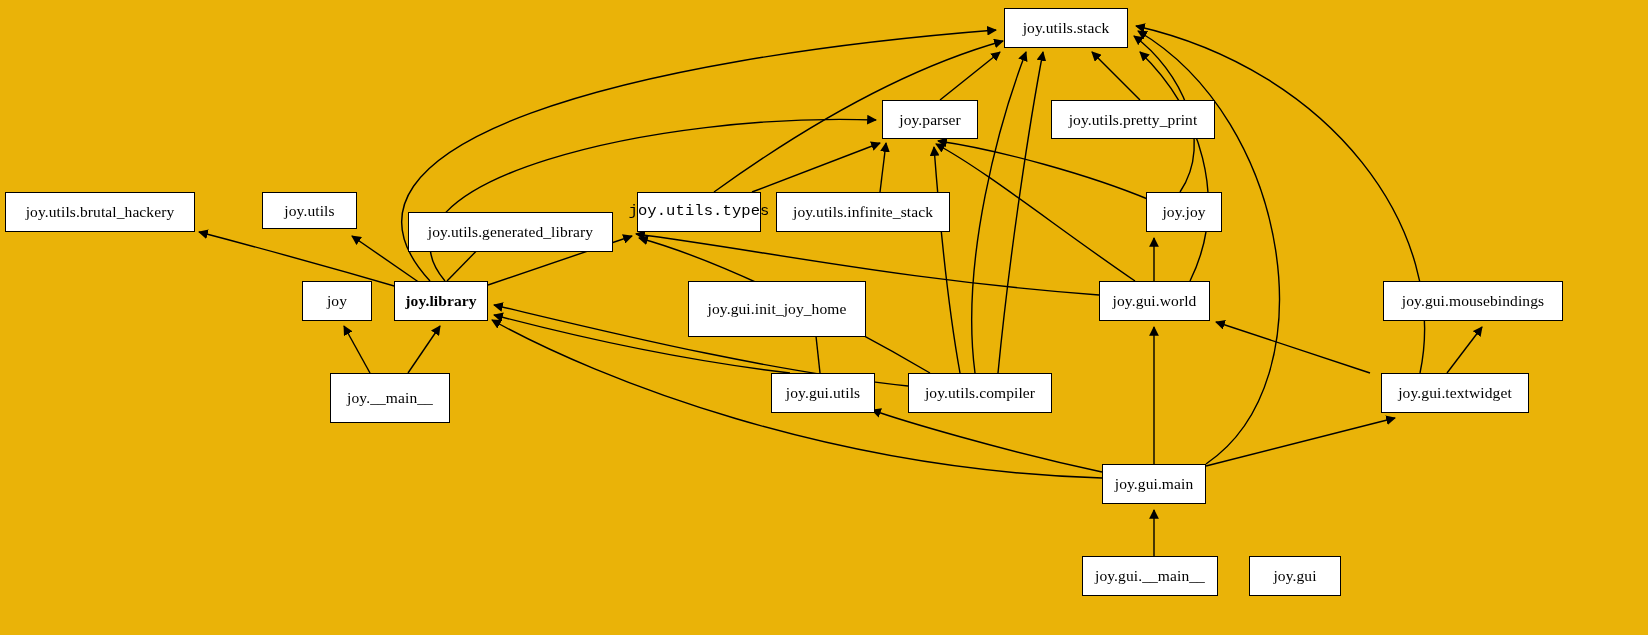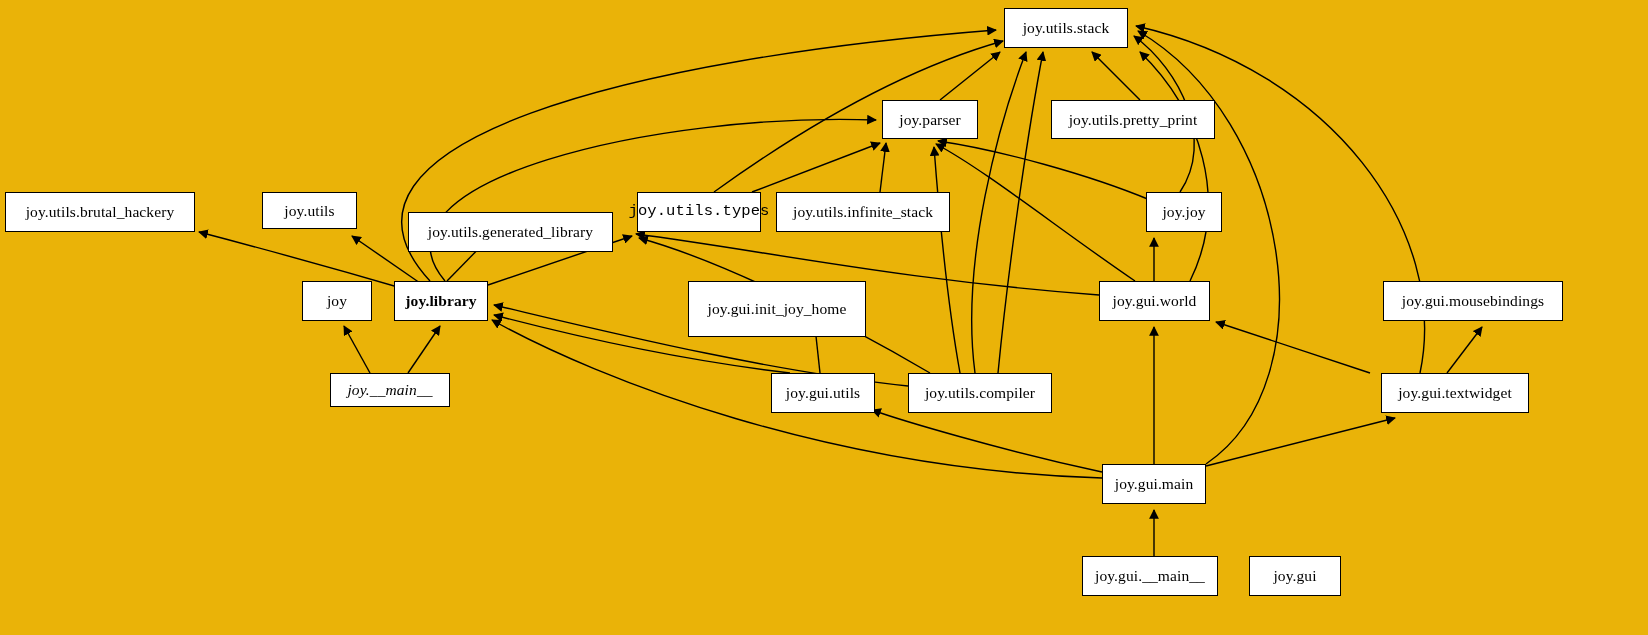--- a/index.html
+++ b/index.html
@@ -150,21 +150,21 @@
     </div>
     <div class="graph-node" style="left: 688px; top: 281px; width: 178px; height: 56px;">
       <span class="node-label">joy.gui.init_joy_home</span>
     </div>
     <div class="graph-node" style="left: 1099px; top: 281px; width: 111px; height: 40px;">
       <span class="node-label">joy.gui.world</span>
     </div>
     <div class="graph-node" style="left: 1383px; top: 281px; width: 180px; height: 40px;">
       <span class="node-label">joy.gui.mousebindings</span>
     </div>
-    <div class="graph-node" style="left: 330px; top: 373px; width: 120px; height: 34px; font-style: italic;">
+    <div class="graph-node" style="left: 330px; top: 373px; width: 120px; height: 50px;">
       <span class="node-label">joy.__main__</span>
     </div>
     <div class="graph-node" style="left: 771px; top: 373px; width: 104px; height: 40px;">
       <span class="node-label">joy.gui.utils</span>
     </div>
     <div class="graph-node" style="left: 908px; top: 373px; width: 144px; height: 40px;">
       <span class="node-label">joy.utils.compiler</span>
     </div>
     <div class="graph-node" style="left: 1333px; top: 373px; width: 148px; height: 40px; margin-left: 48px;">
       <span class="node-label">joy.gui.textwidget</span>

